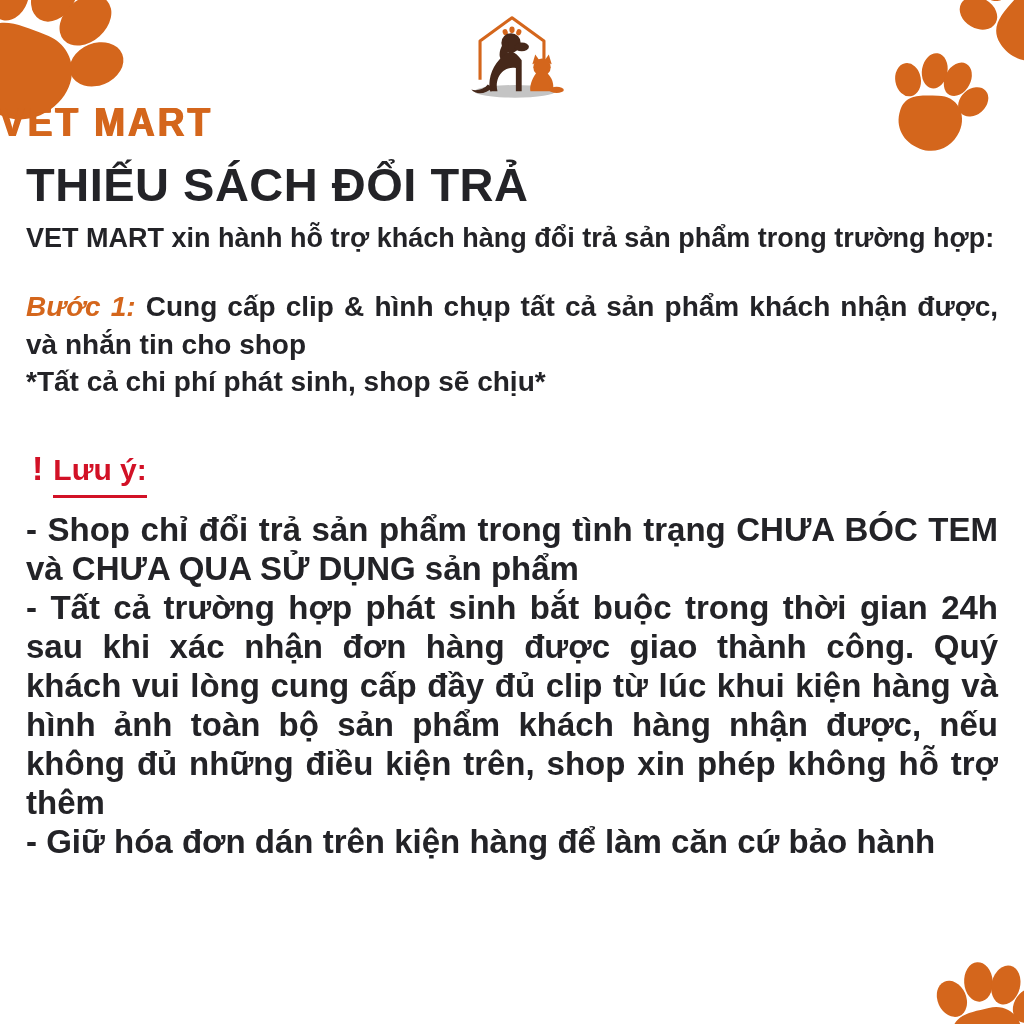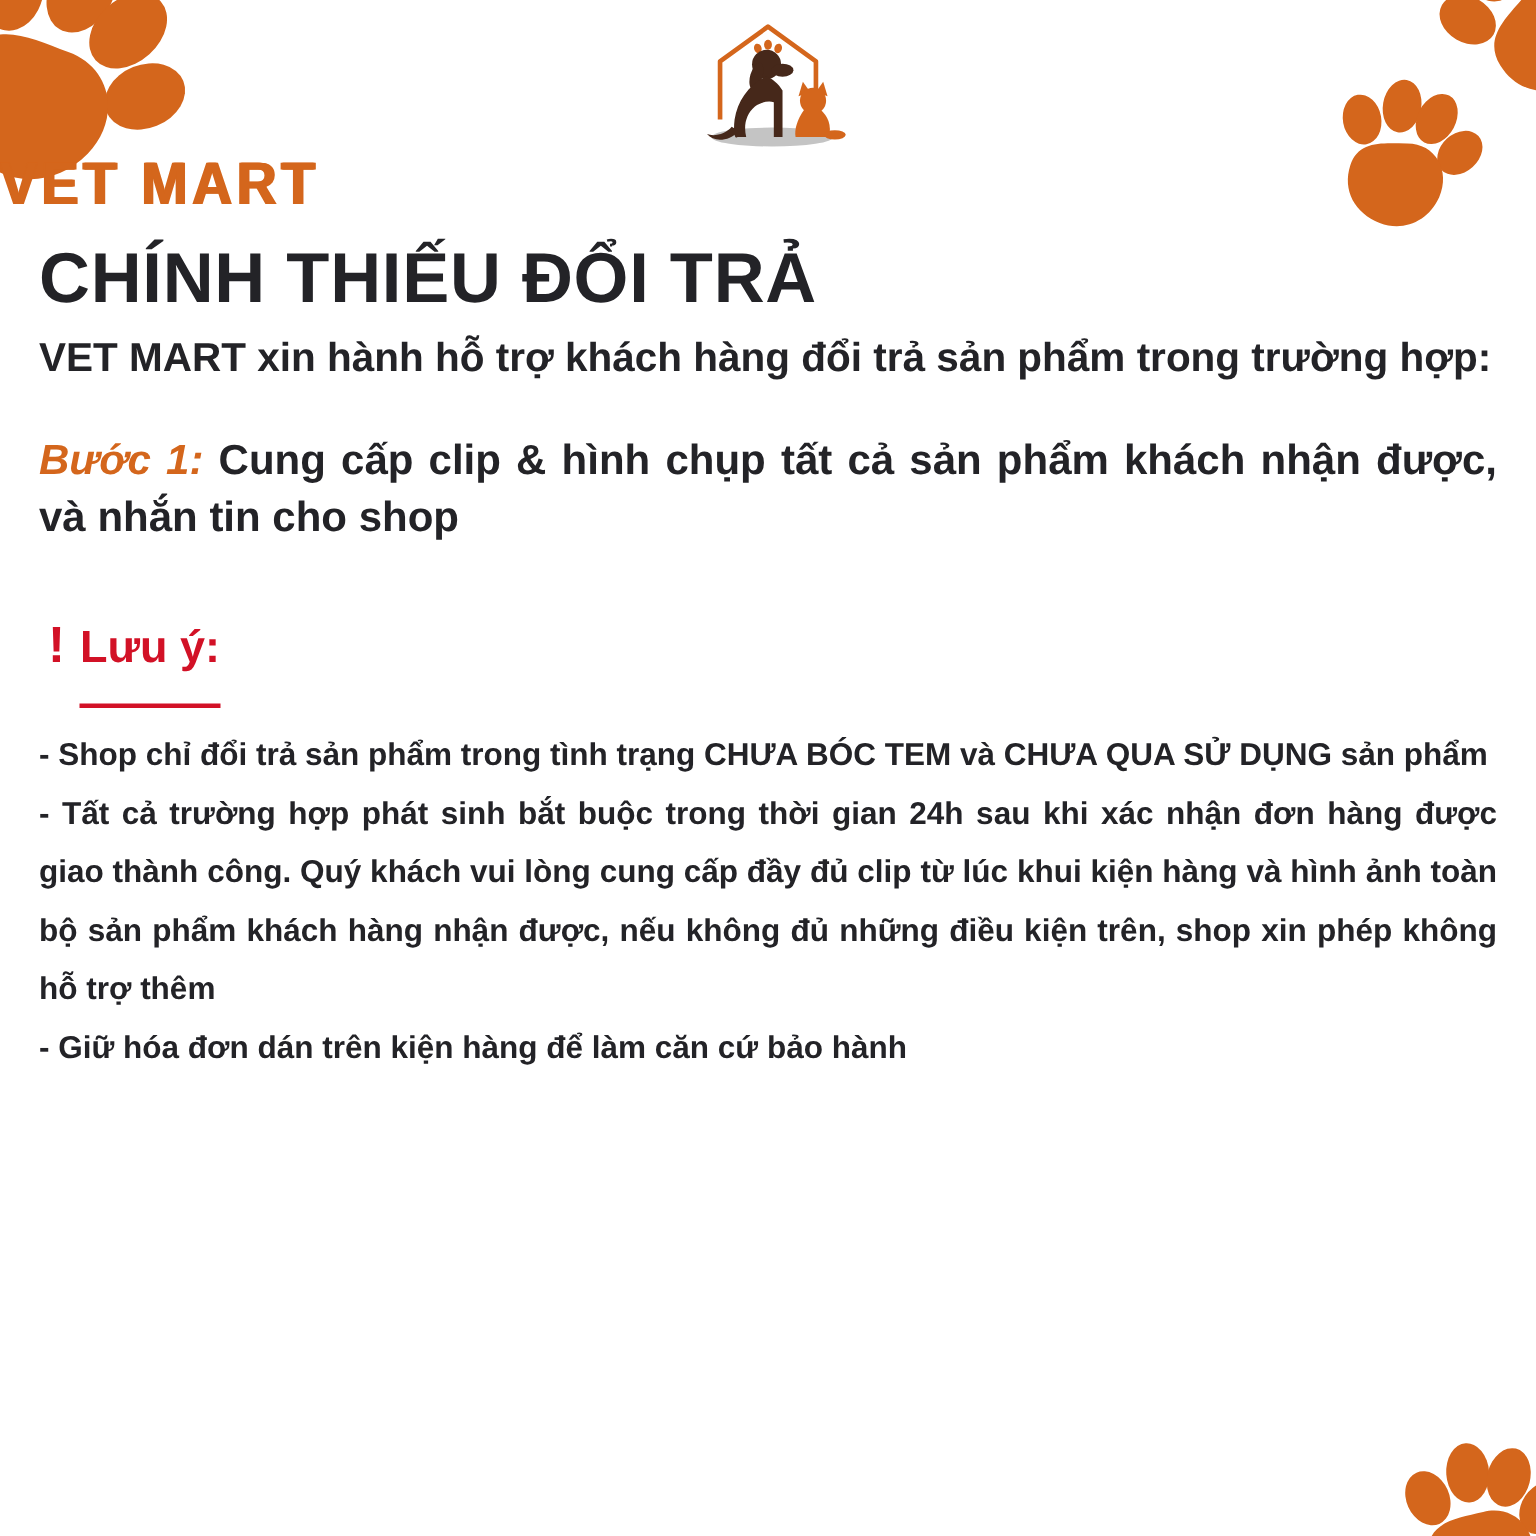--- a/index.html
+++ b/index.html
@@ -59,24 +59,24 @@
     color: #d21126;
     font-size: 30px;
     font-weight: bold;
     margin-bottom: 12px;
     padding-left: 6px;
   }
   .notes-heading .excl { font-size: 34px; margin-right: 10px; }
   .notes-heading .lbl {
     display: inline-block;
     border-bottom: 3.5px solid #d21126;
-    padding-bottom: 20px;
+    padding-bottom: 8px;
   }
   .note-item {
-    font-size: 21px;
+    font-size: 33px;
     font-weight: bold;
     line-height: 39px;
     text-align: justify;
   }
 </style>
 </head>
 <body>
 
 <div class="paw paw-tl">
   <svg viewBox="0 0 120 120" xmlns="http://www.w3.org/2000/svg" fill="#d4661c">
@@ -142,25 +142,26 @@
       <polygon points="108,53 113,46 116,56"></polygon>
       <circle cx="106" cy="59" r="9"></circle>
       <path d="M100 65 C95 72 93 79 94 84 L117 84 C119 76 116 69 111 65 Z"></path>
       <ellipse cx="121" cy="82.5" rx="7.5" ry="3.2"></ellipse>
     </g>
   </svg>
   <div class="brand-name">VET MART</div>
 </div>
 
 <div class="content">
-  <h1 class="page-title">CHÍNH THIẾU ĐỔI TRẢ</h1>
+  <h1 class="page-title">THIẾU SÁCH ĐỔI TRẢ</h1>
   <div class="intro">VET MART xin hành hỗ trợ khách hàng đổi trả sản phẩm trong trường hợp:</div>
 
   <div class="steps">
     <p class="para"><span class="step-label">Bước 1:</span> <span>Cung cấp clip &amp; hình chụp tất cả sản phẩm khách nhận được, và nhắn tin cho shop</span></p>
+    <p class="fee-note">*Tất cả chi phí phát sinh, shop sẽ chịu*</p>
   </div>
 
   <div class="notes">
     <div class="notes-heading">
       <span class="excl">!</span><span class="lbl">Lưu ý:</span>
     </div>
     <p class="note-item">- Shop chỉ đổi trả sản phẩm trong tình trạng CHƯA BÓC TEM và CHƯA QUA SỬ DỤNG sản phẩm</p>
     <p class="note-item">- Tất cả trường hợp phát sinh bắt buộc trong thời gian 24h sau khi xác nhận đơn hàng được giao thành công. Quý khách vui lòng cung cấp đầy đủ clip từ lúc khui kiện hàng và hình ảnh toàn bộ sản phẩm khách hàng nhận được, nếu không đủ những điều kiện trên, shop xin phép không hỗ trợ thêm</p>
     <p class="note-item">- Giữ hóa đơn dán trên kiện hàng để làm căn cứ bảo hành</p>
   </div>

